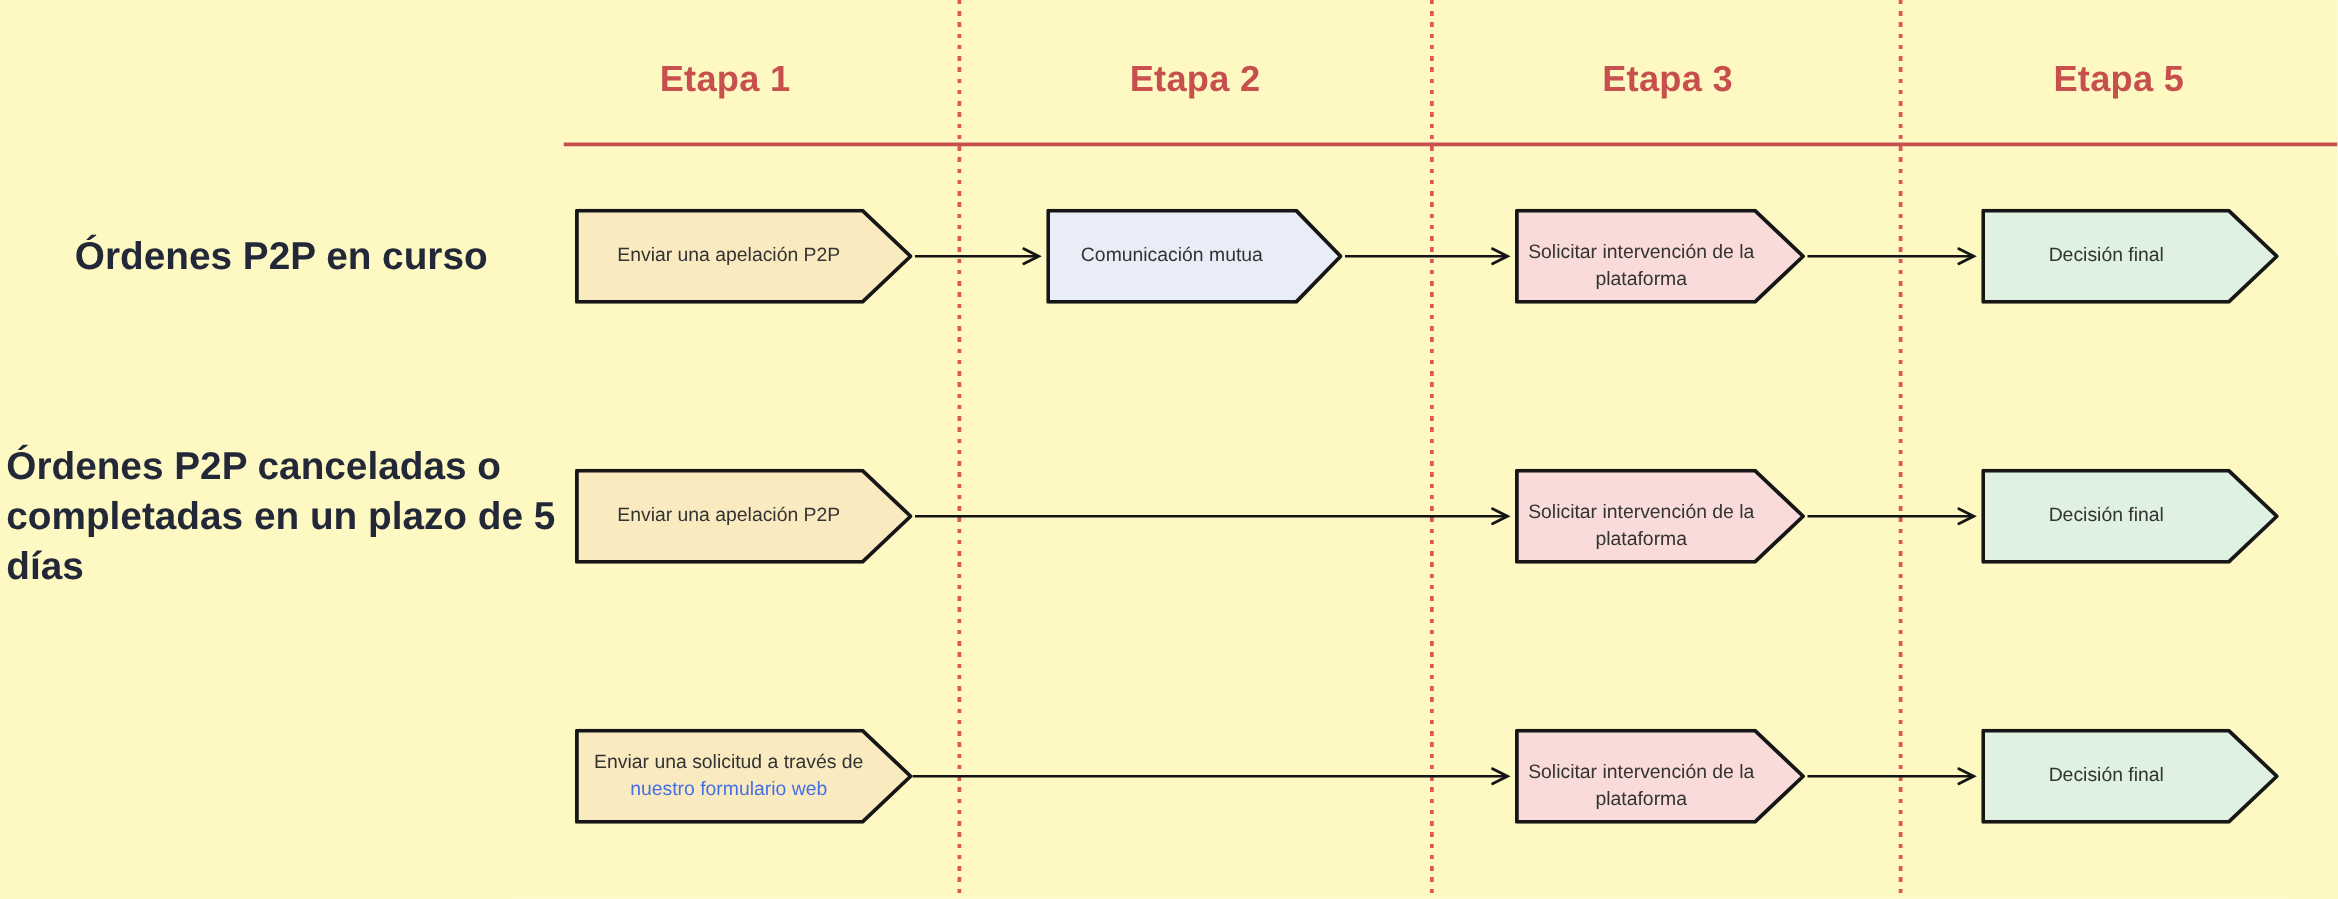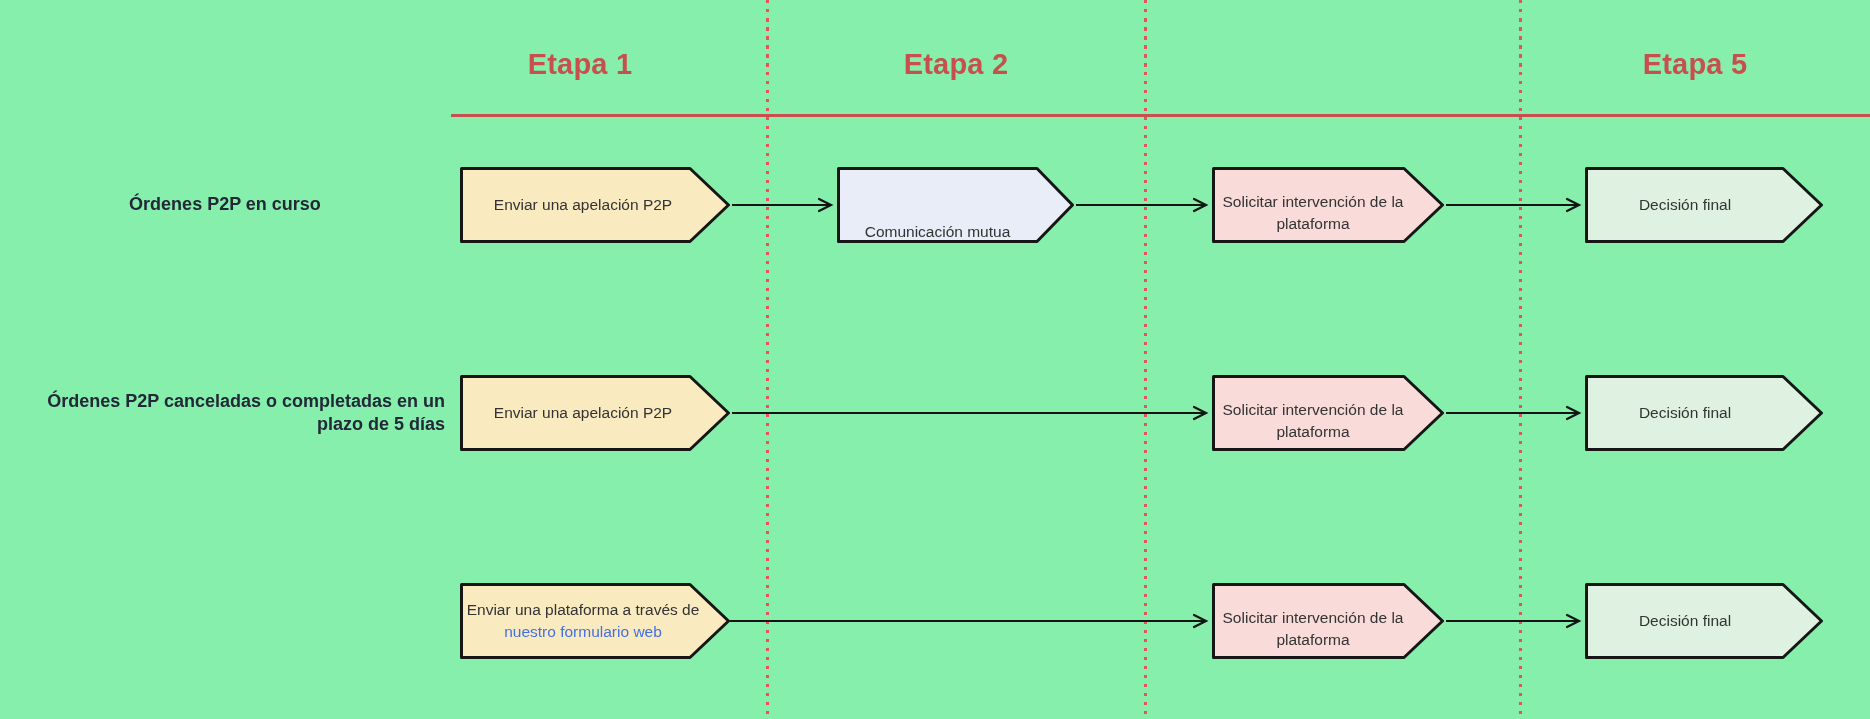--- a/index.html
+++ b/index.html
@@ -1,17 +1,17 @@
 <!DOCTYPE html>
 <html><head>
 <meta charset="utf-8">
 <style>
   * { margin:0; padding:0; box-sizing:border-box; }
   body { background:#ffffff; font-family:"Liberation Sans","DejaVu Sans",sans-serif; }
-  .canvas { position:relative; width:1870px; height:719px; background:#86efac; overflow:hidden; }
+  .canvas { position:relative; width:1870px; height:719px; background:#fef9c3; overflow:hidden; }
 
   
   .stage-header {
     position:absolute; top:44px; width:260px; height:40px;
     display:flex; align-items:center; justify-content:center;
     font-size:29px; font-weight:700; color:#C7504E; letter-spacing:0.2px;
   }
   .header-rule {
     position:absolute; top:114px; left:451px; right:0; height:3px; background:#C7504E;
   }
@@ -19,47 +19,48 @@
   
   .col-sep {
     position:absolute; top:0; bottom:0; width:2.5px;
     background:repeating-linear-gradient(to bottom, #E05555 0 3.5px, transparent 3.5px 9px);
   }
 
   
   .row-label {
     position:absolute; left:5px; width:440px; height:76px;
     display:flex; align-items:center; justify-content:center;
-    text-align:right; font-size:18px; font-weight:700; color:#232838; line-height:1.3;
+    text-align:left; font-size:31px; font-weight:700; color:#232838; line-height:1.3;
   }
 
   
   .step { position:absolute; height:76px; }
   .step svg { position:absolute; left:0; top:0; display:block; }
   .step-text {
     position:absolute; left:6px; top:0; bottom:0;
     display:flex; align-items:center; justify-content:center;
   }
   .txt { text-align:center; font-size:15.5px; color:#333333; line-height:1.42; }
   .s-yellow { width:270px; } .s-yellow .step-text { right:30px; }
-  .s-blue   { width:237px; } .s-blue   .step-text { right:42px;align-items:flex-end; }
+  .s-blue   { width:237px; } .s-blue   .step-text { right:42px; }
   .s-pink   { width:232px; } .s-pink   .step-text { right:36px;margin-top:16px; }
   .s-green  { width:238px; } .s-green  .step-text { right:44px; }
 
   .link { color:#4370E4; cursor:pointer;text-align:center; }
 
   .arrow-layer { position:absolute; left:0; top:0; pointer-events:none; }
 </style>
 </head>
 <body>
 
 <div class="canvas">
 
   <div class="stage-header" style="left:450px">Etapa 1</div>
   <div class="stage-header" style="left:826px">Etapa 2</div>
+  <div class="stage-header" style="left:1204px">Etapa 3</div>
   <div class="stage-header" style="left:1565px">Etapa 5</div>
   <div class="header-rule"></div>
 
   <div class="col-sep" style="left:766px"></div>
   <div class="col-sep" style="left:1144px"></div>
   <div class="col-sep" style="left:1519px"></div>
 
   <svg class="arrow-layer" width="1870" height="719">
     <defs>
       <marker id="ah" markerUnits="userSpaceOnUse" markerWidth="18" markerHeight="18" viewBox="0 0 18 18" refX="15" refY="9" orient="auto">
@@ -142,21 +143,21 @@
       </div>
   </div>
 
 
   <div class="step s-yellow" style="left:460px;top:583px">
     <svg width="270" height="76">
       <polygon points="1.5,1.5 230,1.5 268.5,38 230,74.5 1.5,74.5" stroke="#161616" stroke-width="3" stroke-linejoin="round" fill="#FAEAC0"></polygon>
     </svg>
     <div class="step-text">
       <div class="txt">
-        <span>Enviar una plataforma a través de</span>
+        <span>Enviar una solicitud a través de</span>
         <span class="link">nuestro formulario web</span>
       </div>
     </div>
   </div>
 
   <div class="step s-pink" style="left:1212px;top:583px">
     <svg width="232" height="76">
       <polygon points="1.5,1.5 192,1.5 230.5,38 192,74.5 1.5,74.5" stroke="#161616" stroke-width="3" stroke-linejoin="round" fill="#F9DBDA"></polygon>
     </svg>
     <div class="step-text">

